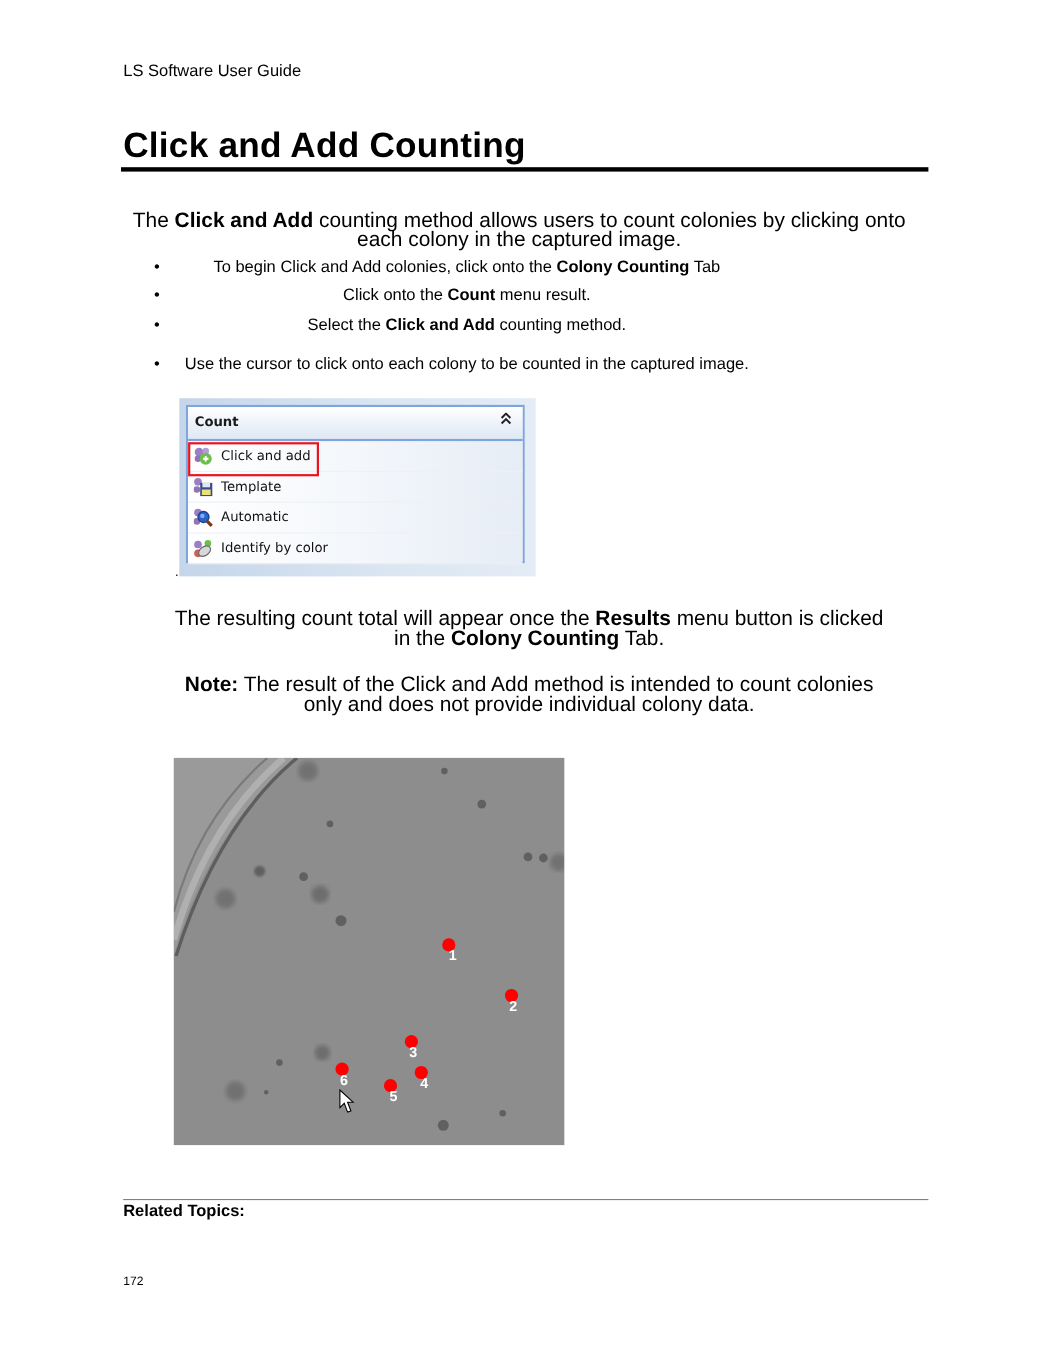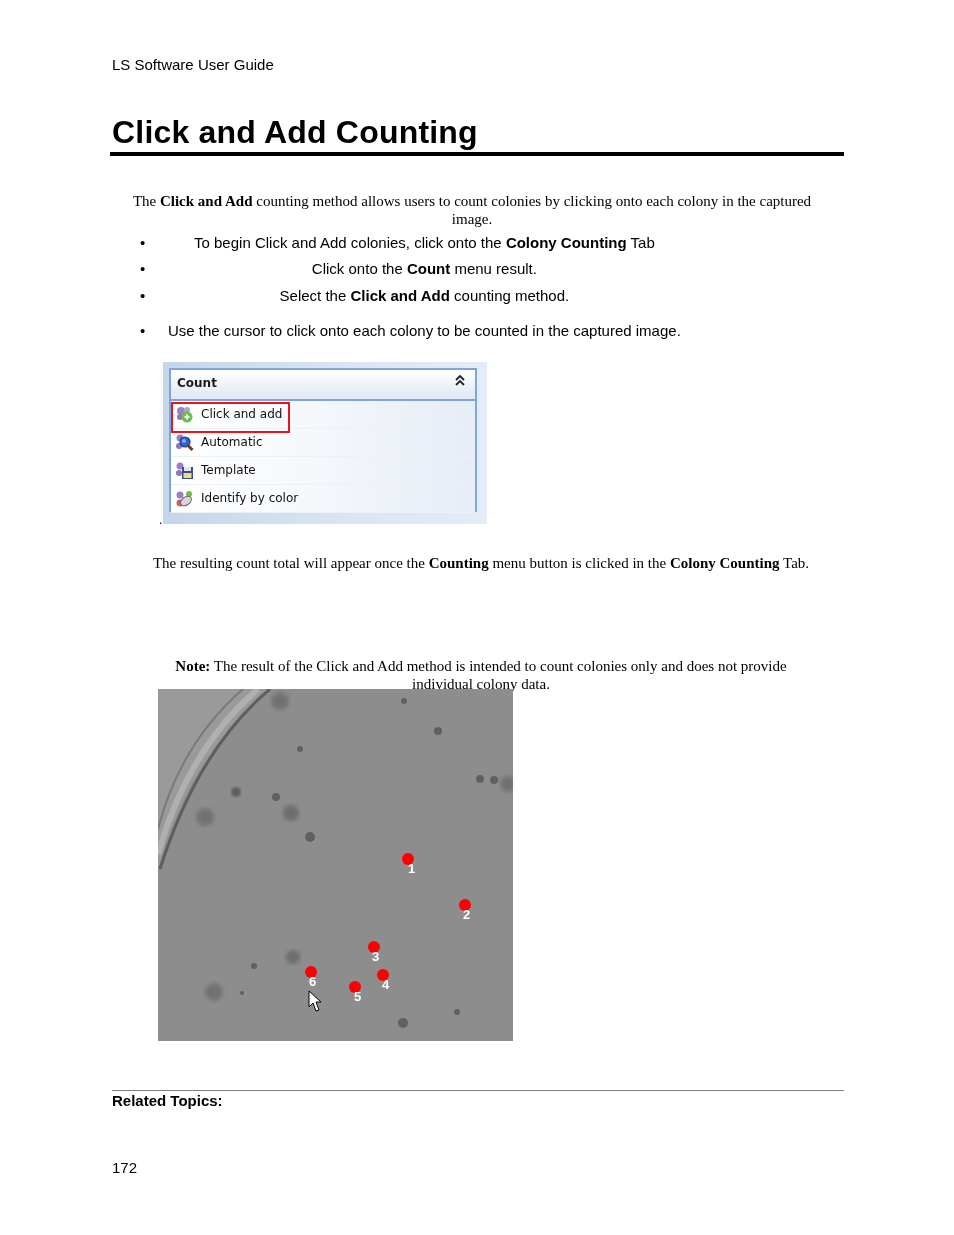--- a/index.html
+++ b/index.html
@@ -7,21 +7,21 @@
     width: 954px; height: 1235px; position: relative; overflow: hidden;
     font-family: "Liberation Sans", sans-serif; color: #000;
   }
   .abs { position: absolute; text-align: center; }
   .running-header { left: 112px; top: 56px; font-size: 15px; }
   .page-title {
     left: 112px; top: 114px; font-size: 32px; font-weight: bold; margin: 0;
     letter-spacing: 0.2px;
   }
   .title-rule { left: 110px; top: 152px; width: 734px; height: 4px; background: #000; }
-  .body-text { font-size: 15px; line-height: 18px; font-family: Liberation Serif, serif; }
+  .body-text { font-size: 19px; line-height: 18px; }
   .intro { left: 112px; top: 192px; width: 720px; }
   .bullets { left: 112px; top: 234px; margin: 0; padding: 0; list-style: none; }
   .bullets li { position: relative; padding-left: 56px; font-size: 15px; height: 18px; line-height: 18px; }
   .bullets li .dot { position: absolute; left: 28px; top: 0; }
   .bullets li:nth-child(1) { margin-top: 0; }
   .bullets li:nth-child(2) { margin-top: 8px; }
   .bullets li:nth-child(3) { margin-top: 9px; }
   .bullets li:nth-child(4) { margin-top: 17px; }
 
   
@@ -56,30 +56,30 @@
   }
   .panel-item .ico { position: absolute; left: 5px; top: 5px; width: 18px; height: 18px; }
   .panel-item .lbl { position: absolute; left: 30px; top: 6px; }
   .highlight-box {
     position: absolute; left: 0; top: 1px; width: 119px; height: 31px;
     border: 2px solid #e8141e; box-sizing: border-box;
   }
   .stray-dot { left: 159px; top: 513px; font-size: 12px; }
 
   .results-para { left: 151px; top: 554px; width: 660px; }
-  .note-para { left: 151px; top: 614px; width: 660px; margin-top: 43px; }
+  .note-para { left: 151px; top: 614px; width: 660px; }
 
   
   .colony-img {
     left: 158px; top: 689px; width: 355px; height: 352px; background: #8e8e8e;
     overflow: hidden;
   }
   .related-rule { left: 112px; top: 1090px; width: 732px; height: 1px; background: #808080; }
   .related-topics { left: 112px; top: 1092px; font-size: 15px; font-weight: bold; }
-  .page-number { left: 112px; top: 1159px; font-size: 15px; }
+  .page-number { left: 112px; top: 1159px; font-size: 11px; }
   b { font-weight: bold; }
 </style>
 </head>
 <body>
 
 <div class="abs running-header">LS Software User Guide</div>
 
 <h1 class="abs page-title">Click and Add Counting</h1>
 <div class="abs title-rule"></div>
 
@@ -114,57 +114,57 @@
               <path d="M8.5 11 H13.5 M11 8.5 V13.5" stroke="#fff" stroke-width="1.8"></path>
             </svg>
         </span>
         <span class="lbl">Click and add</span>
         <div class="highlight-box"></div>
       </div>
       <div class="panel-item">
         <span class="ico">
           <svg width="18" height="18" viewBox="0 0 18 18">
               <circle cx="4" cy="4" r="3.5" fill="#9b7fc4"></circle>
+              <circle cx="3" cy="11" r="3" fill="#8f74b8"></circle>
+              <rect x="6" y="5" width="11" height="12" fill="#3a4a8a"></rect>
+              <rect x="8" y="5" width="7" height="4" fill="#dfe6f5"></rect>
+              <rect x="7.5" y="11" width="8" height="5" fill="#e8e27a"></rect>
+            </svg>
+        </span>
+        <span class="lbl">Template</span>
+      </div>
+      <div class="panel-item">
+        <span class="ico">
+          <svg width="18" height="18" viewBox="0 0 18 18">
+              <circle cx="4" cy="4" r="3.5" fill="#9b7fc4"></circle>
               <circle cx="3" cy="12" r="3" fill="#8f74b8"></circle>
               <circle cx="9" cy="8" r="5" fill="#2a63c9" stroke="#1b3f8a" stroke-width="1.2"></circle>
               <circle cx="8" cy="7" r="2" fill="#7fb0ff"></circle>
               <path d="M12 11.5 L16.5 16" stroke="#7a3a1a" stroke-width="3"></path>
             </svg>
         </span>
         <span class="lbl">Automatic</span>
       </div>
       <div class="panel-item">
         <span class="ico">
           <svg width="18" height="18" viewBox="0 0 18 18">
-              <circle cx="4" cy="4" r="3.5" fill="#9b7fc4"></circle>
-              <circle cx="3" cy="11" r="3" fill="#8f74b8"></circle>
-              <rect x="6" y="5" width="11" height="12" fill="#3a4a8a"></rect>
-              <rect x="8" y="5" width="7" height="4" fill="#dfe6f5"></rect>
-              <rect x="7.5" y="11" width="8" height="5" fill="#e8e27a"></rect>
-            </svg>
-        </span>
-        <span class="lbl">Template</span>
-      </div>
-      <div class="panel-item">
-        <span class="ico">
-          <svg width="18" height="18" viewBox="0 0 18 18">
               <circle cx="4" cy="5" r="3.5" fill="#9b7fc4"></circle>
               <circle cx="4" cy="13" r="3.5" fill="#c0392b" opacity="0.8"></circle>
               <circle cx="13" cy="4" r="3" fill="#6cbf4a"></circle>
               <ellipse cx="10" cy="11" rx="6" ry="4" fill="#d8d8d8" stroke="#666" stroke-width="1" transform="rotate(-35 10 11)"></ellipse>
             </svg>
         </span>
         <span class="lbl">Identify by color</span>
       </div>
     </div>
   </div>
 </div>
 <span class="abs stray-dot">.</span>
 
-<div class="abs body-text results-para"><span>The resulting count total will appear once the </span><b>Counting</b><span> menu button is clicked in the </span><b>Colony Counting</b><span> Tab.</span></div>
+<div class="abs body-text results-para"><span>The resulting count total will appear once the </span><b>Results</b><span> menu button is clicked in the </span><b>Colony Counting</b><span> Tab.</span></div>
 
 <div class="abs body-text note-para"><b>Note:</b><span> The result of the Click and Add method is intended to count colonies only and does not provide individual colony data.</span></div>
 
 <div class="abs colony-img">
   <svg width="355" height="352" viewBox="0 0 355 352">
     <defs>
       <filter id="blur1">
           <feGaussianBlur stdDeviation="2"></feGaussianBlur>
         </filter>
       <filter id="blur2">

